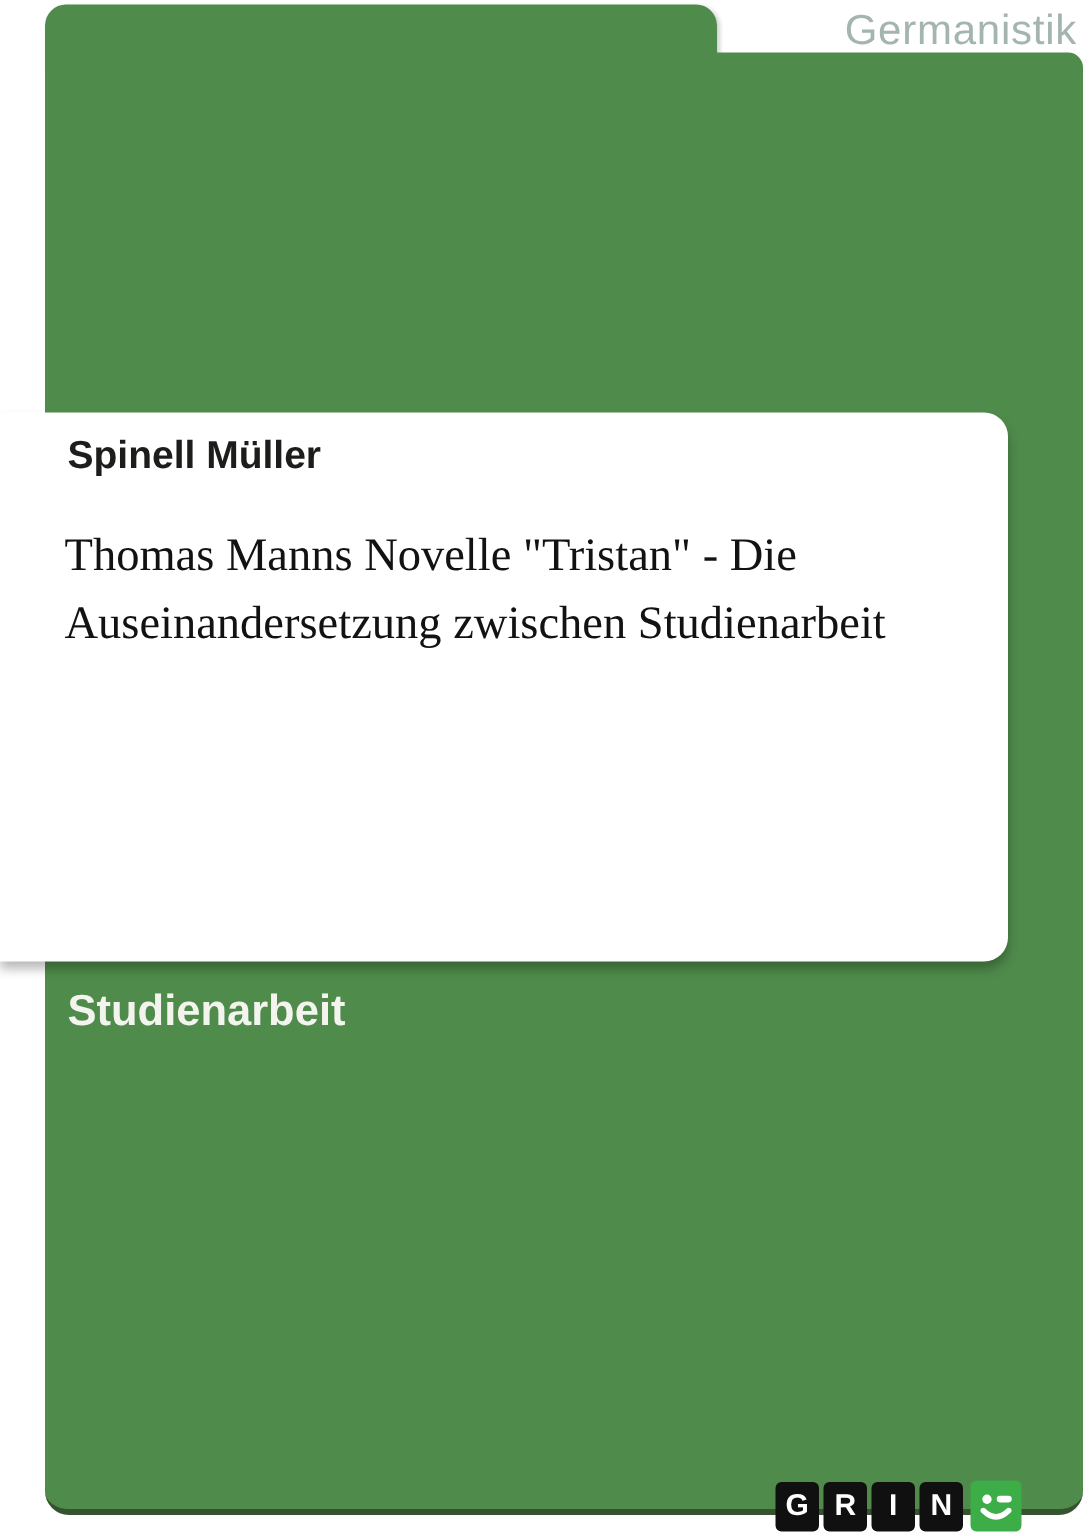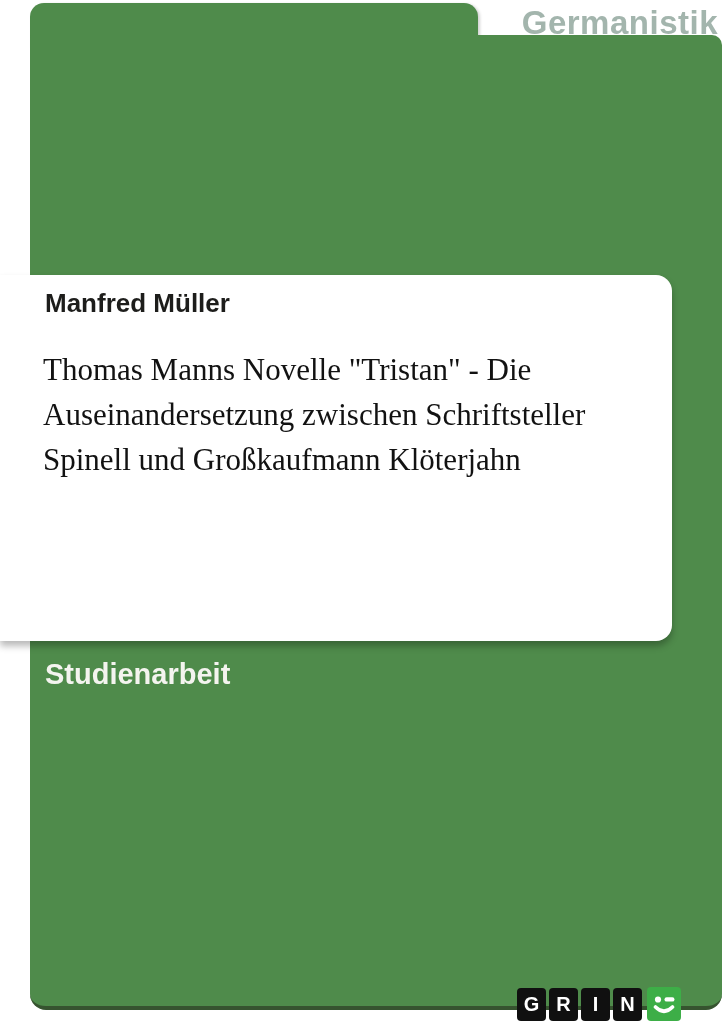--- a/index.html
+++ b/index.html
@@ -18,22 +18,22 @@
   body{
     width:728px;height:1024px;
     background:#ffffff;
     position:relative;
     overflow:hidden;
     font-family:"Liberation Sans", sans-serif;
   }
   .category-label{
     position:absolute;
     top:4px;right:10px;
-    font-size:33px;
-    font-weight:700;
+    font-size:28px;
+    font-weight:400;
     color:var(--category-text);
     letter-spacing:.5px;
   }
   .cover-tab{
     position:absolute;
     left:30px;top:3px;
     width:448px;height:44px;
     background:var(--cover-green);
     border-radius:14px 14px 0 0;
     box-shadow:2px 1px 3px rgba(0,0,0,0.18);
@@ -110,25 +110,24 @@
 </head>
 <body>
 
 <div class="category-label">Germanistik</div>
 
 <div class="cover-tab"></div>
 
 <div class="cover-band"></div>
 
 <div class="title-card">
-  <div class="author">Manfred Müller</div>
+  <div class="author">Spinell Müller</div>
   <div class="book-title">
     <span>Thomas Manns Novelle "Tristan" - Die</span>
-    <span>Auseinandersetzung zwischen Schriftsteller</span>
-    <span>Spinell und Großkaufmann Klöterjahn</span>
+    <span>Auseinandersetzung zwischen Studienarbeit</span>
   </div>
 </div>
 
 <div class="doc-type">Studienarbeit</div>
 
 <div class="grin-logo">
   <div class="logo-tile">G</div>
   <div class="logo-tile">R</div>
   <div class="logo-tile">I</div>
   <div class="logo-tile">N</div>

